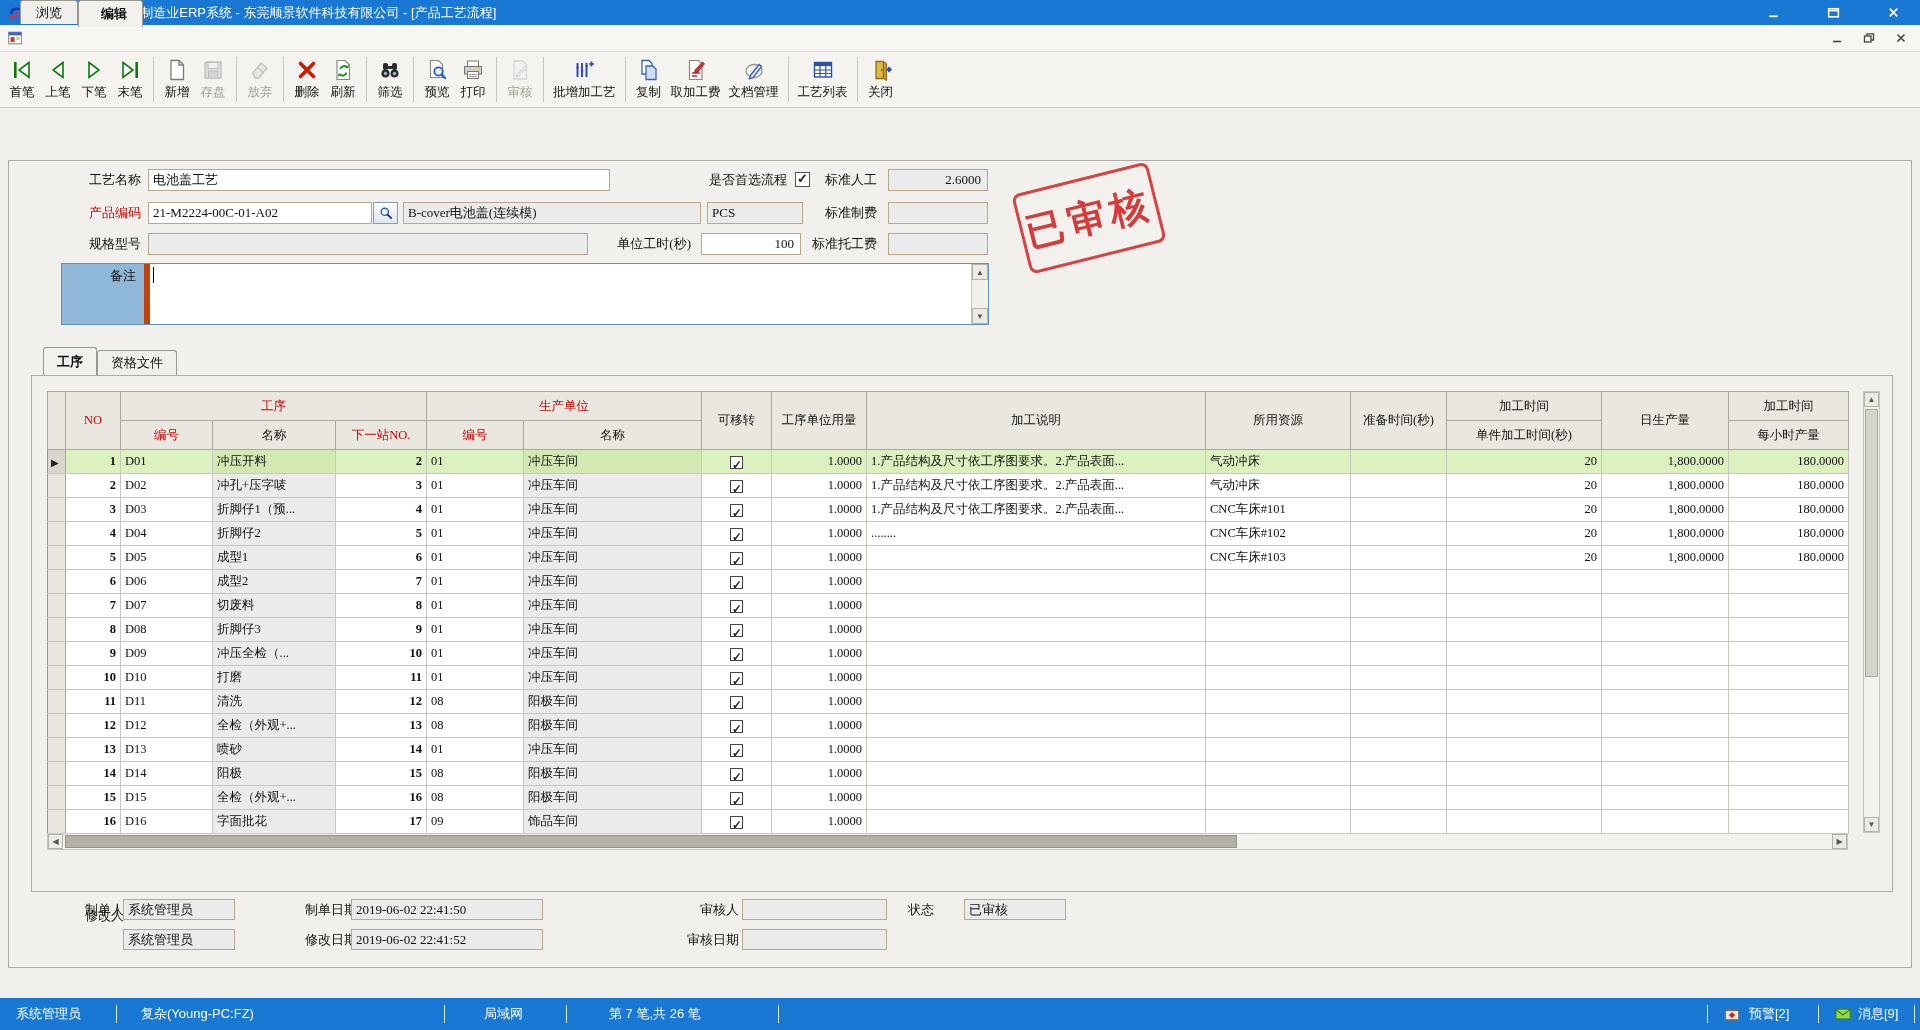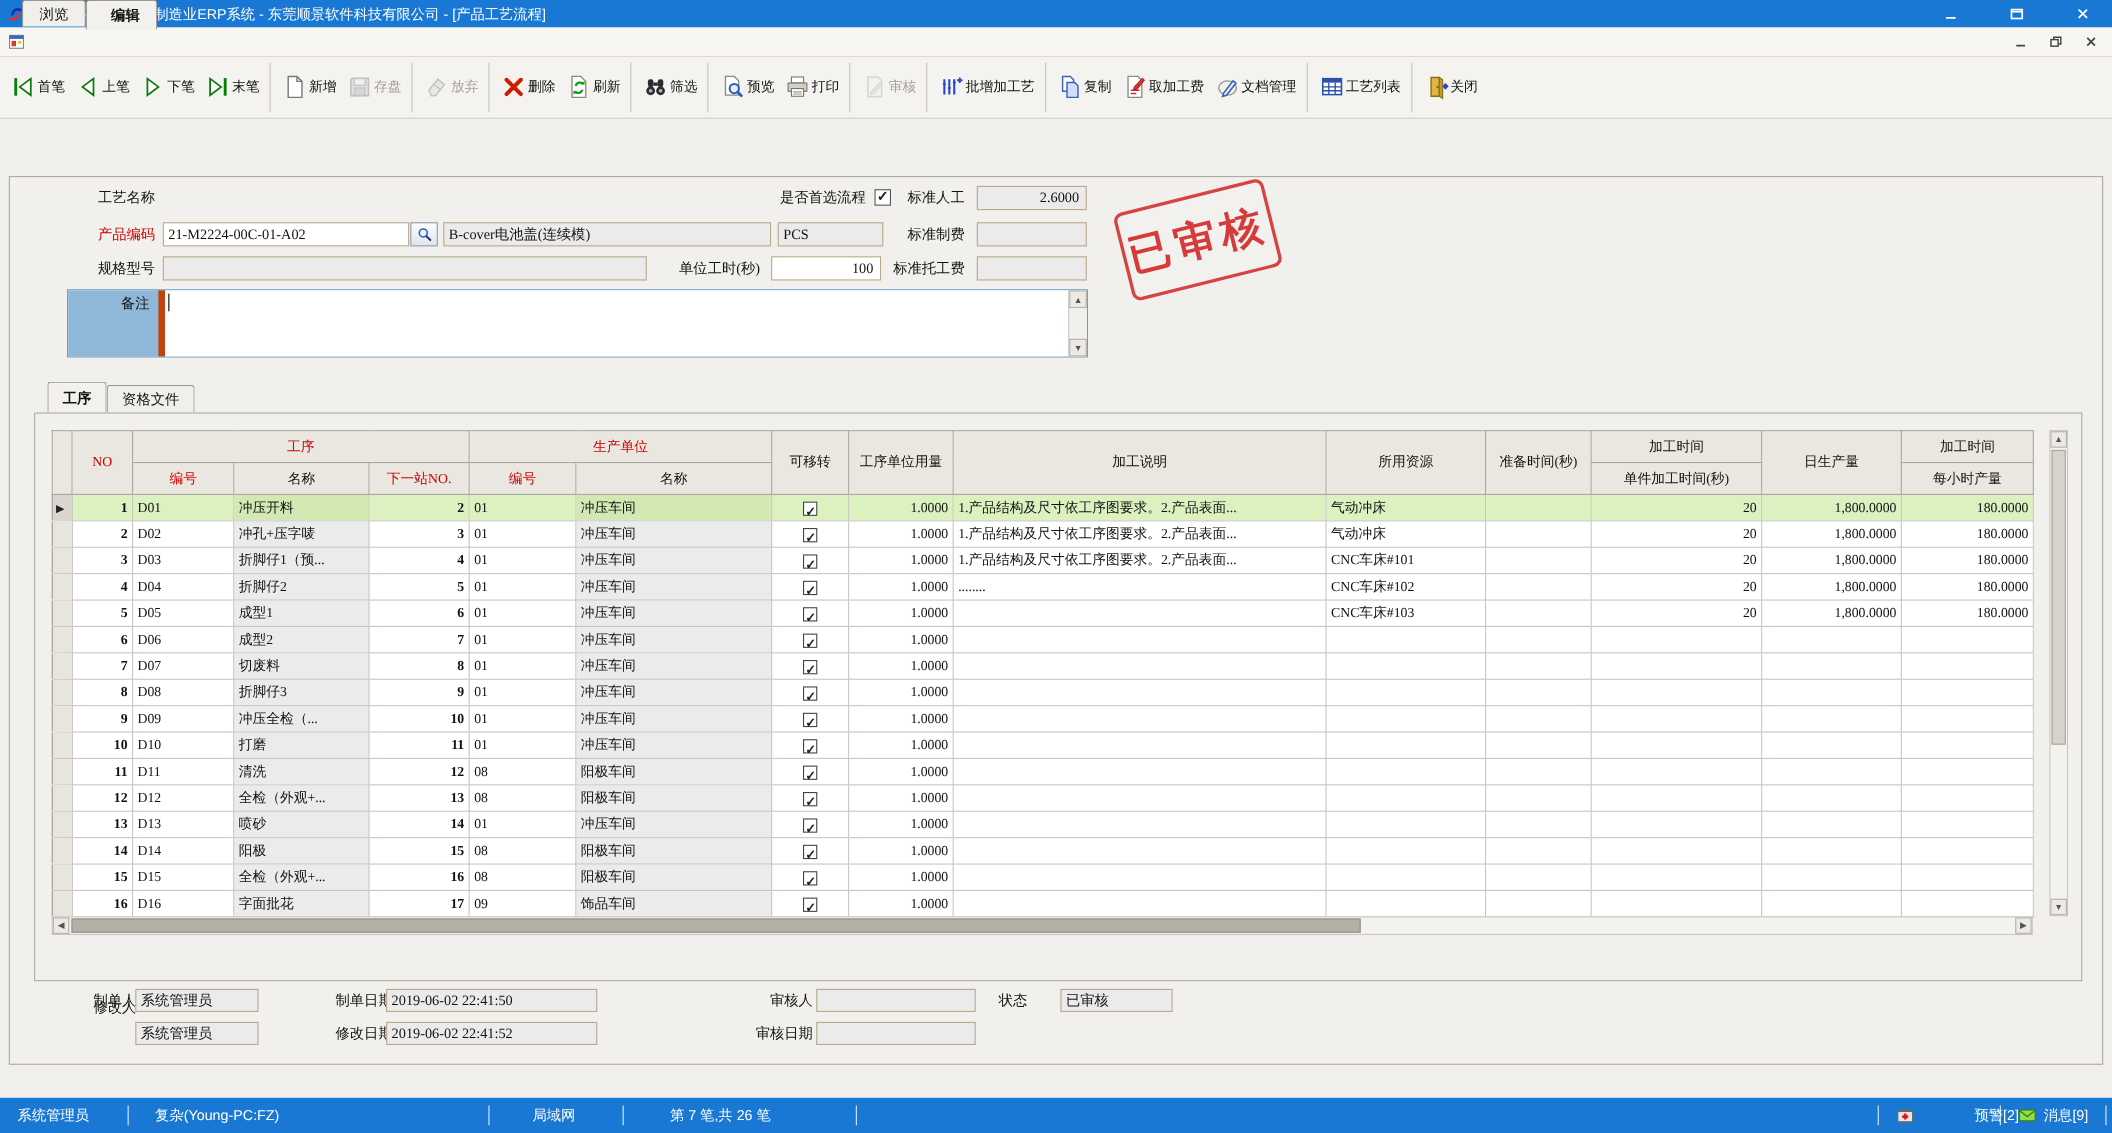--- a/index.html
+++ b/index.html
@@ -17,21 +17,21 @@
   
   .menubar { position:absolute; left:0; top:25px; width:1920px; height:27px; background:#f7f6f2; border-bottom:1px solid #dcd9d1; display:flex; align-items:center; }
   .menubar .mdiicon { width:18px; height:18px; margin:0 8px 0 6px; display:inline-flex; }
   .menu-item { padding:0 10px; line-height:26px; color:#7c1a1a; cursor:default; }
   .mdi-controls { position:absolute; right:10px; display:flex; gap:14px; color:#444; }
   .mdi-controls span { width:18px; height:16px; display:inline-flex; align-items:center; justify-content:center; }
   .mdi-controls svg { width:12px; height:12px; }
 
   
   .toolbar { position:absolute; left:0; top:52px; width:1920px; height:56px; background:#f4f3ef; border-bottom:1px solid #cfccc4; display:flex; align-items:stretch; padding-left:4px; }
-  .tbtn { display:flex; flex-direction:row; align-items:center; justify-content:center; min-width:36px; padding:2px 4px 3px; cursor:default; }
+  .tbtn { display:flex; flex-direction:column; align-items:center; justify-content:center; min-width:36px; padding:2px 4px 3px; cursor:default; }
   .tbtn .ticon { width:26px; height:26px; display:flex; align-items:center; justify-content:center; }
   .tbtn .ticon svg { width:24px; height:24px; }
   .tbtn .tlabel { font-size:12.5px; margin-top:1px; white-space:nowrap; }
   .tbtn.disabled .ticon { filter:grayscale(1); opacity:.5; }
   .tbtn.disabled .tlabel { color:#a5a298; }
   .tsep { width:1px; background:#c8c5bd; margin:5px 5px; }
 
   
   .mtab { position:absolute; border:1px solid #9a978f; border-bottom:none; background:#f1efeb; padding:0 15px; line-height:23px; height:24px; border-radius:3px 3px 0 0; cursor:default; }
   .mtab.active { font-weight:bold; height:27px; line-height:26px; background:#f3f1ed;padding-left:22px; }
@@ -356,20 +356,21 @@
       <span class="tlabel">关闭</span>
     </div>
   </div>
 
 <div class="mtab" style="left:20px;">浏览</div>
 <div class="mtab active" style="left:78px;">编辑</div>
 
 <div class="editor-panel">
 
   <div class="f-label" style="left:40px;top:8px;width:92px;">工艺名称</div>
+  <input class="fi" style="left: 139px; top: 8px; width: 462px;" readonly="" value="电池盖工艺">
   <div class="f-label" style="left:620px;top:8px;width:158px;">是否首选流程</div>
   <span class="fcheck on" style="left:786px;top:11px;"></span>
   <div class="f-label" style="left:808px;top:8px;width:60px;">标准人工</div>
   <input class="fi gray num" style="left: 879px; top: 8px; width: 100px;" readonly="" value="2.6000">
 
   <div class="f-label red" style="left:40px;top:41px;width:92px;">产品编码</div>
   <input class="fi" style="left: 139px; top: 41px; width: 224px;" readonly="" value="21-M2224-00C-01-A02">
   <span class="magbtn" style="left:364px;top:41px;">
     <svg viewBox="0 0 20 20">
         <circle cx="8.5" cy="8.5" r="4.5" fill="#eef4ff" stroke="#2c5dbb" stroke-width="1.8"></circle>
@@ -766,21 +767,21 @@
   <span class="sseg" style="left:609px;">第 7 笔,共 26 笔</span>
   <span class="ssep" style="left:778px;"></span>
   <span class="ssep" style="left:1707px;"></span>
   <span class="sicon" style="left:1723px;">
     <svg viewBox="0 0 20 20">
         <rect x="2.5" y="6" width="15" height="10.5" rx="1" fill="#e6e6e0" stroke="#6b6b63" stroke-width="1.2"></rect>
         <path d="M7 6V4.5h6V6" fill="none" stroke="#6b6b63" stroke-width="1.4"></path>
         <path d="M10 8.2v6M7 11.2h6" stroke="#d41f1f" stroke-width="2.6"></path>
       </svg>
   </span>
-  <span class="sseg" style="left:1749px;margin-left:46px;">预警[2]</span>
+  <span class="sseg" style="left:1749px;">预警[2]</span>
   <span class="ssep" style="left:1818px;"></span>
   <span class="sicon" style="left:1834px;">
     <svg viewBox="0 0 20 20">
         <rect x="2" y="4.5" width="16" height="11" fill="#8ee04a" stroke="#3f7d16" stroke-width="1.3"></rect>
         <path d="M2 5l8 6.2L18 5" fill="none" stroke="#3f7d16" stroke-width="1.3"></path>
       </svg>
   </span>
   <span class="sseg" style="left:1858px;">消息[9]</span>
   <span class="ssep" style="left:1914px;"></span>
 </div>

